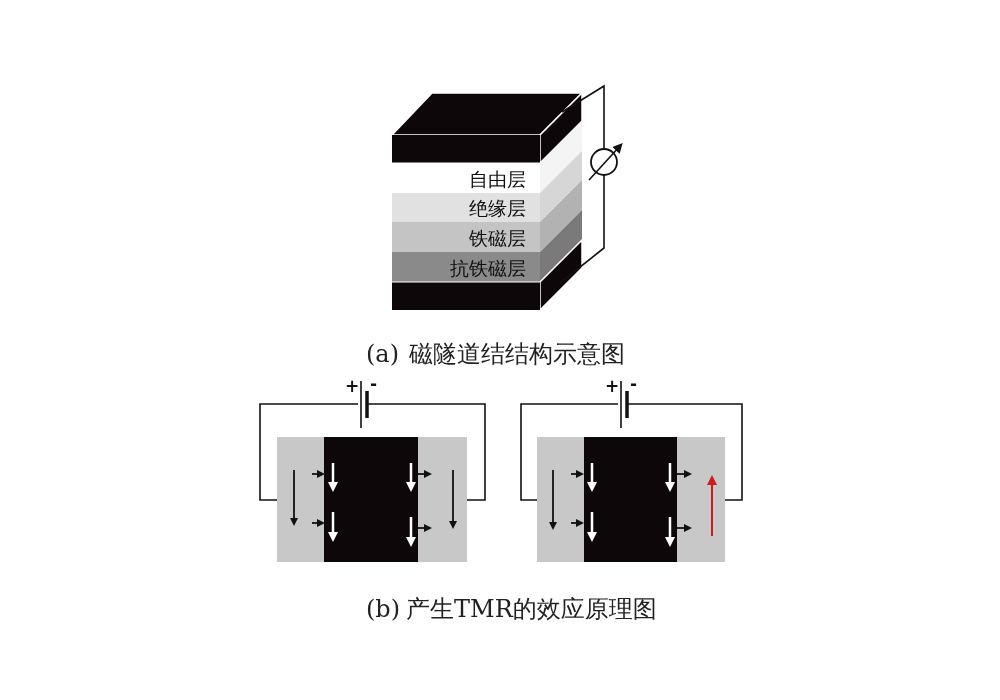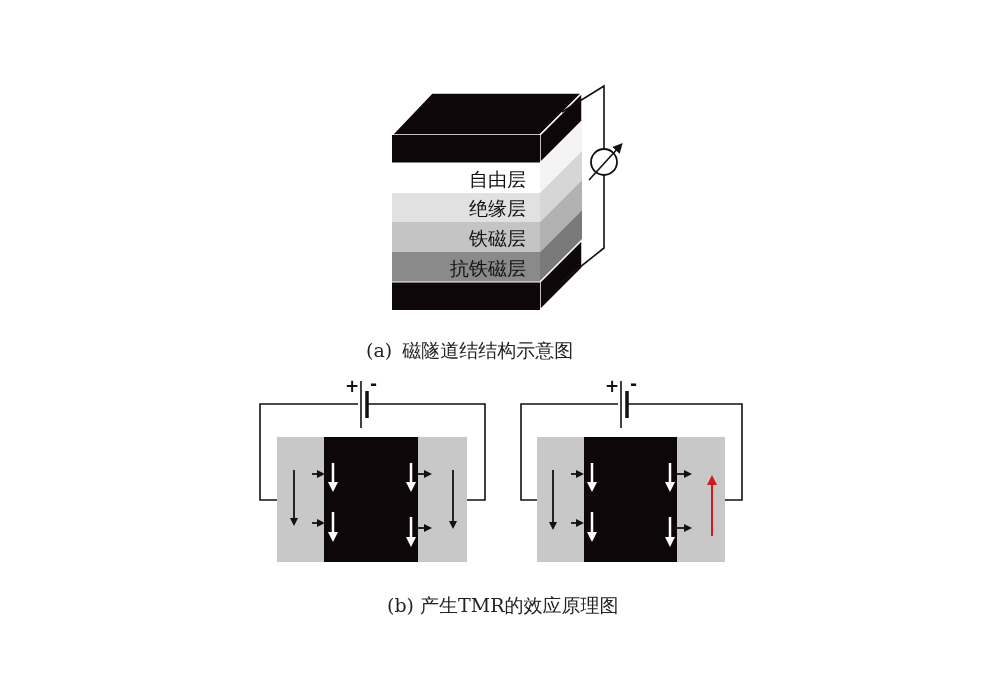--- a/index.html
+++ b/index.html
@@ -1,20 +1,20 @@
 <!DOCTYPE html>
 <html><head>
 <meta charset="utf-8">
 <style>
   html, body { margin:0; padding:0; background:#ffffff; }
   body { width:1000px; height:700px; position:relative; overflow:hidden;
          font-family: "DejaVu Sans", sans-serif; }
   svg { position:absolute; left:0; top:0; }
   .layer-label { font-family: "DejaVu Sans", sans-serif; font-size:19px; fill:#111; }
-  .caption { position:absolute; font-family: "DejaVu Serif", serif; font-size:19px; color:#222; white-space:nowrap; }
+  .caption { position:absolute; font-family: "DejaVu Serif", serif; font-size:24px; color:#222; white-space:nowrap; }
   .cap-prefix { margin-right:10px; }
   .polarity { font-family:"DejaVu Sans", sans-serif; font-size:17px; font-weight:bold; fill:#111; }
 </style>
 </head>
 <body>
 
 <svg width="1000" height="700" viewBox="0 0 1000 700">
   <defs>
     <marker id="ah-black" markerWidth="8" markerHeight="8" refX="4" refY="4" orient="auto" markerUnits="userSpaceOnUse">
       <path d="M0,0 L8,4 L0,8 z" fill="#111"></path>
@@ -122,15 +122,15 @@
     <line x1="592" y1="463" x2="592" y2="487" stroke="#fff" stroke-width="2.5" marker-end="url(#ah-white)"></line>
     <line x1="592" y1="512" x2="592" y2="537" stroke="#fff" stroke-width="2.5" marker-end="url(#ah-white)"></line>
     <line x1="670" y1="463" x2="670" y2="487" stroke="#fff" stroke-width="2.5" marker-end="url(#ah-white)"></line>
     <line x1="670" y1="517" x2="670" y2="542" stroke="#fff" stroke-width="2.5" marker-end="url(#ah-white)"></line>
   </g>
 </svg>
 
 <div class="caption" style="left:366px; top:338px;">
   <span class="cap-prefix">(a)</span><span>磁隧道结结构示意图</span>
 </div>
-<div class="caption" style="left:366px; top:593px;margin-left:21px;">
+<div class="caption" style="left:366px; top:593px;">
   <span class="cap-prefix" style="margin-right:6px;">(b)</span><span>产生TMR的效应原理图</span>
 </div>
 
 </body></html>

